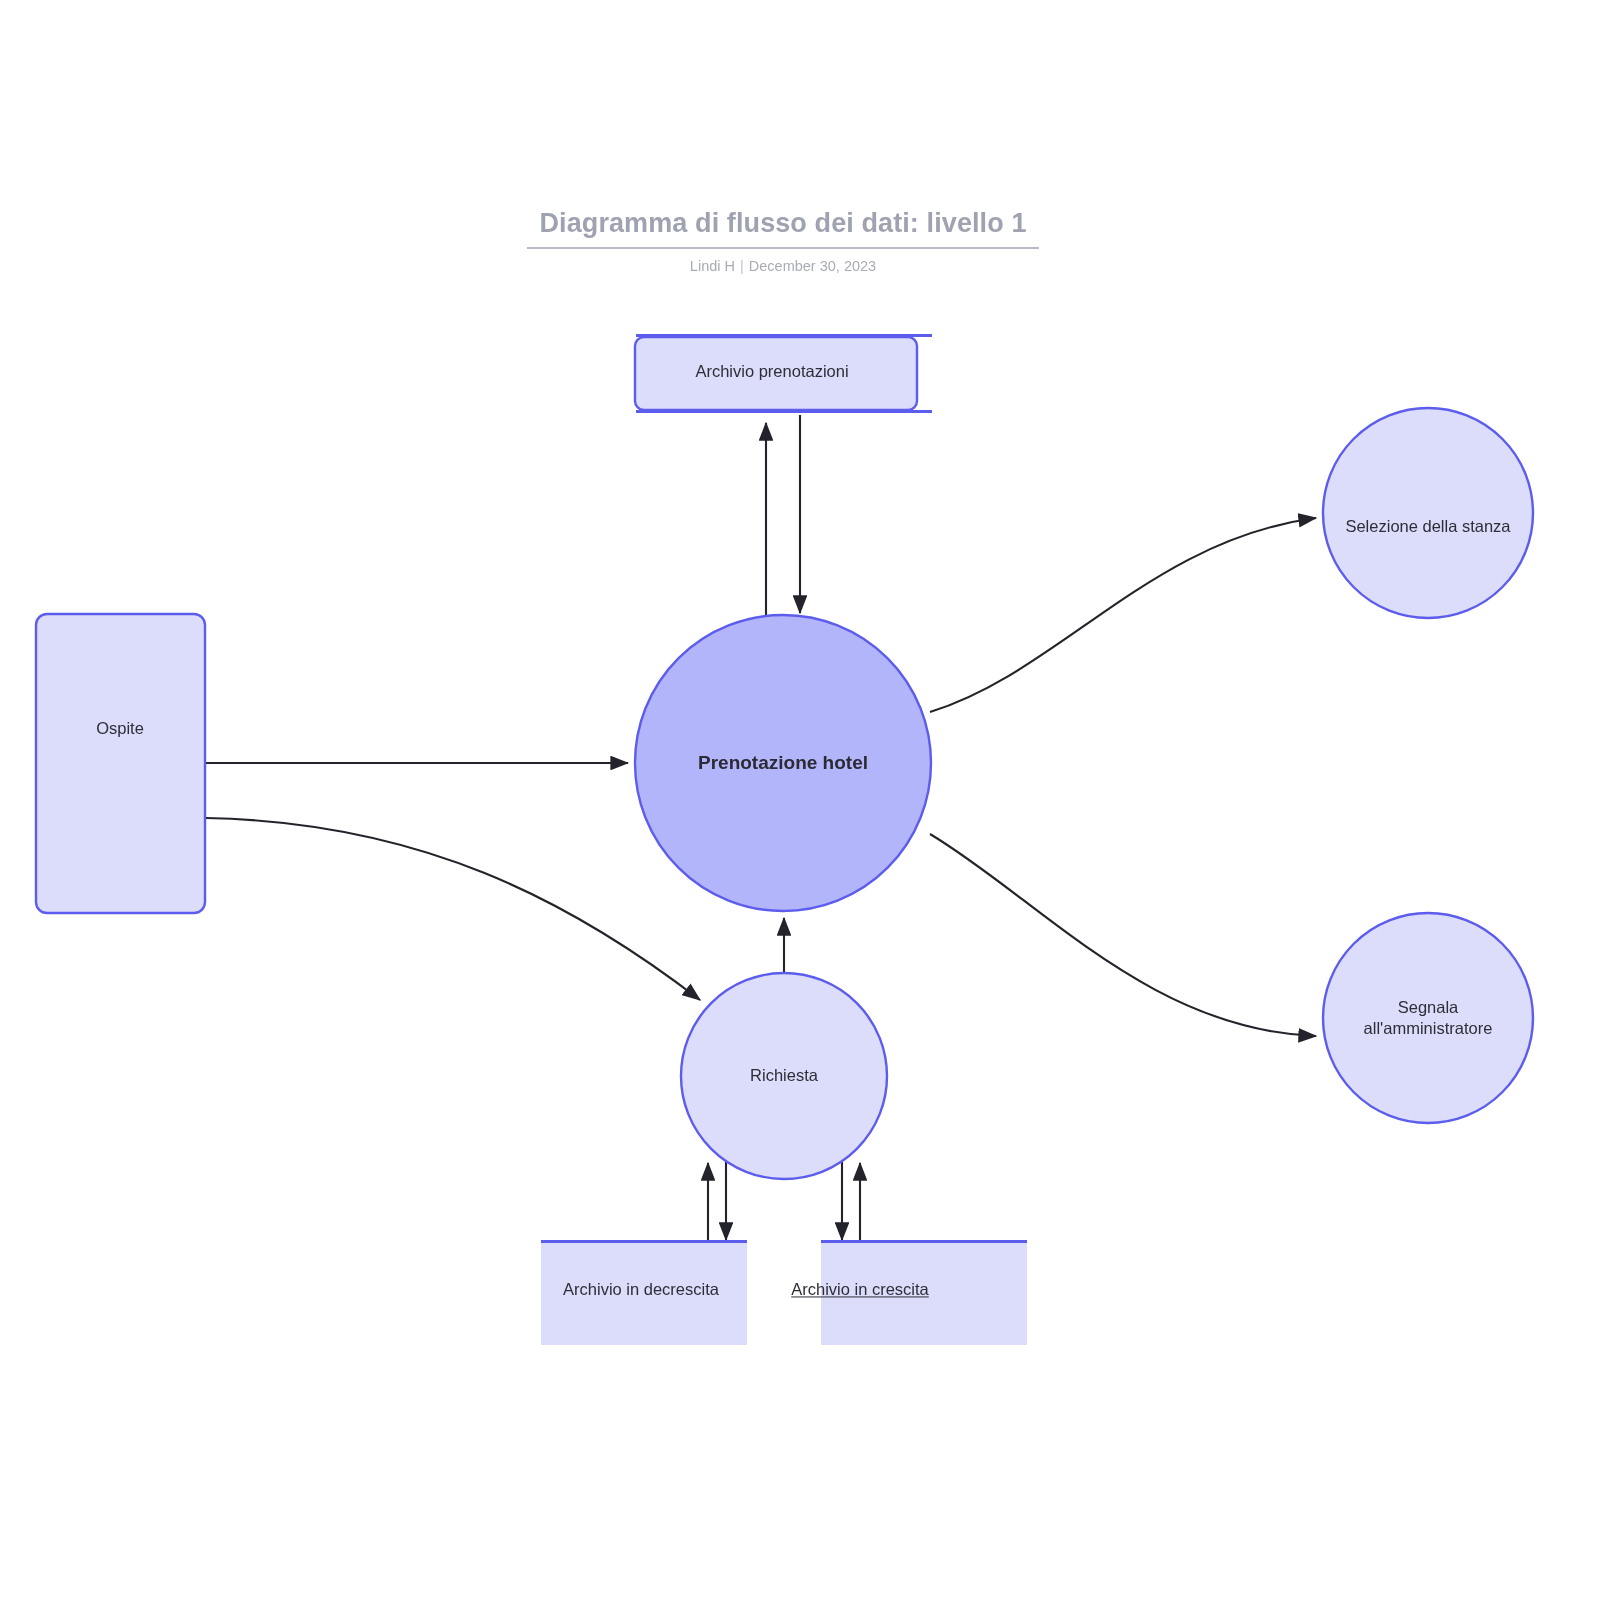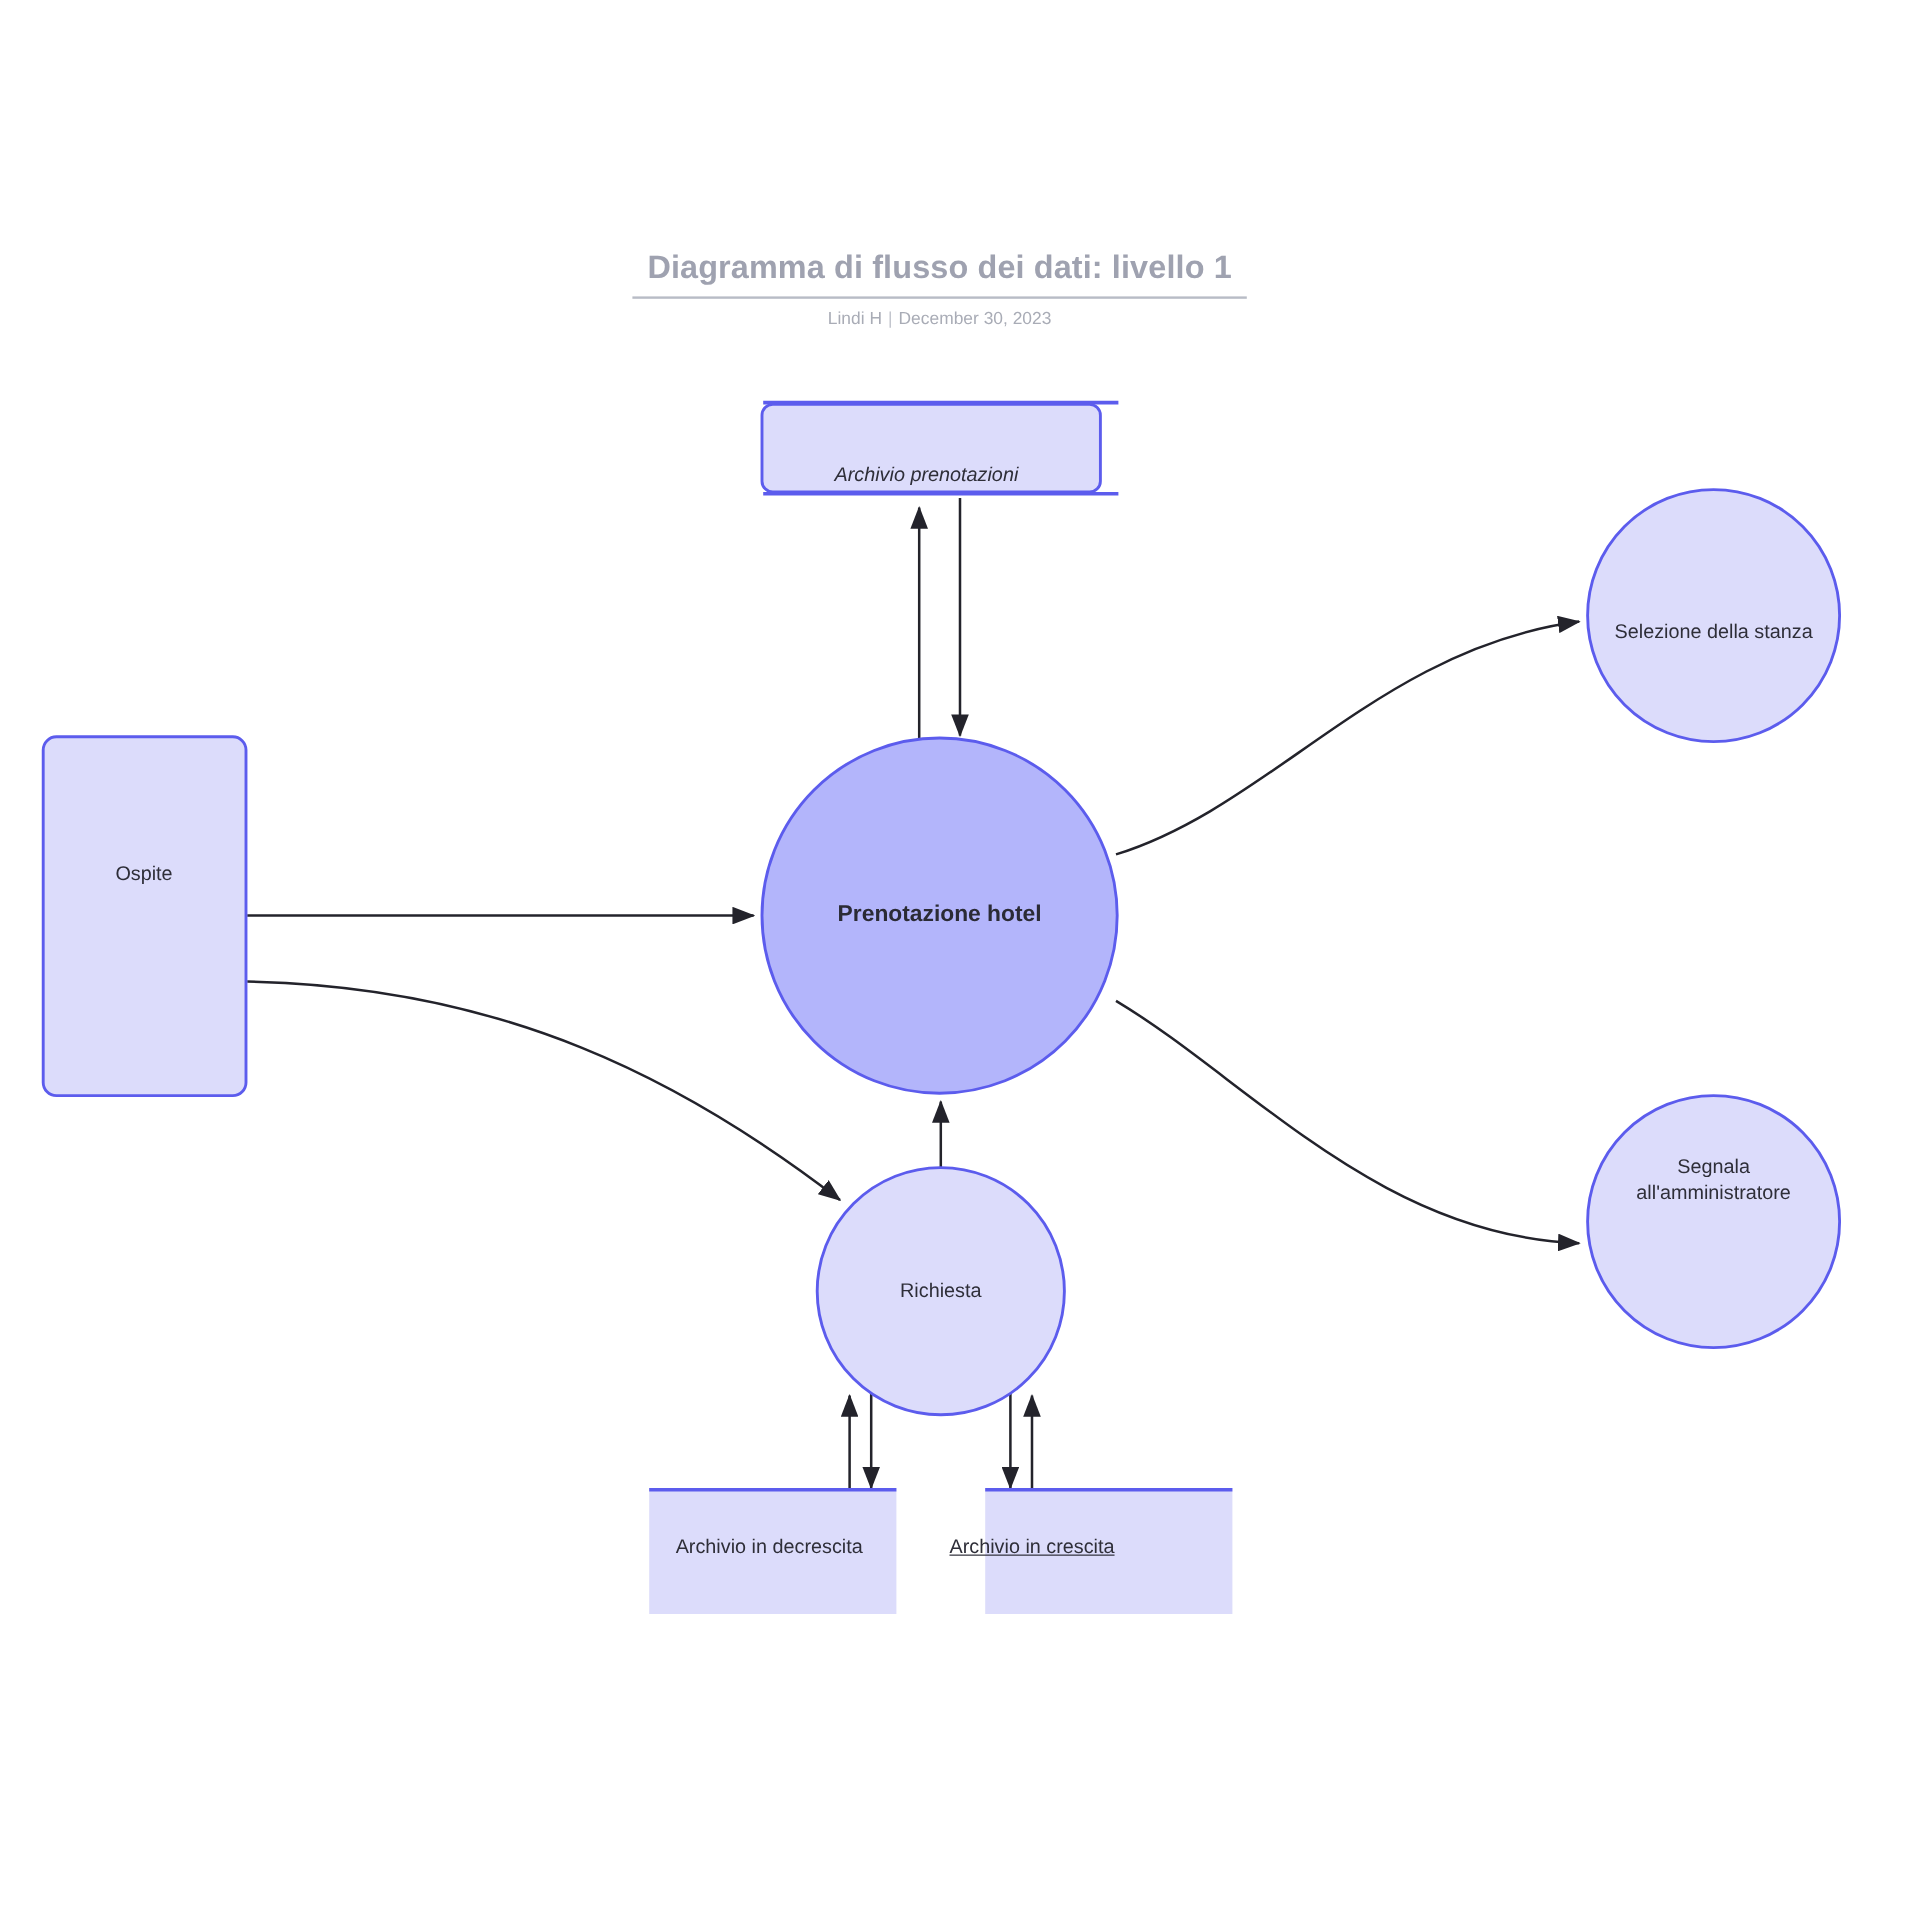--- a/index.html
+++ b/index.html
@@ -140,29 +140,29 @@
         <line x1="541" y1="1241.5" x2="747" y2="1241.5" stroke="#5c5ced" stroke-width="3"></line>
       </g>
 
       <g>
         <rect x="821" y="1240" width="206" height="105" fill="#dcdcfb" stroke="none"></rect>
         <line x1="821" y1="1241.5" x2="1027" y2="1241.5" stroke="#5c5ced" stroke-width="3"></line>
       </g>
     </g>
   </svg>
 
-  <div class="node-label" style="left:772px; top:396px;font-style:italic;">Archivio prenotazioni</div>
+  <div class="node-label" style="left:772px; top:372px;">Archivio prenotazioni</div>
 
   <div class="node-label" style="left:120px; top:729px;">Ospite</div>
 
   <div class="node-label bold" style="left:783px; top:763px;">Prenotazione hotel</div>
 
   <div class="node-label" style="left:1428px; top:527px;">Selezione della stanza</div>
 
-  <div class="node-label multi" style="left:1428px; top:984px;">
+  <div class="node-label multi" style="left:1428px; top:1018px;">
     <div>Segnala</div>
     <div>all'amministratore</div>
   </div>
 
   <div class="node-label" style="left:784px; top:1076px;">Richiesta</div>
 
   <div class="node-label" style="left:641px; top:1290px;">Archivio in decrescita</div>
 
   <div class="node-label" style="left:860px; top:1290px;text-decoration:underline;">Archivio in crescita</div>
 

